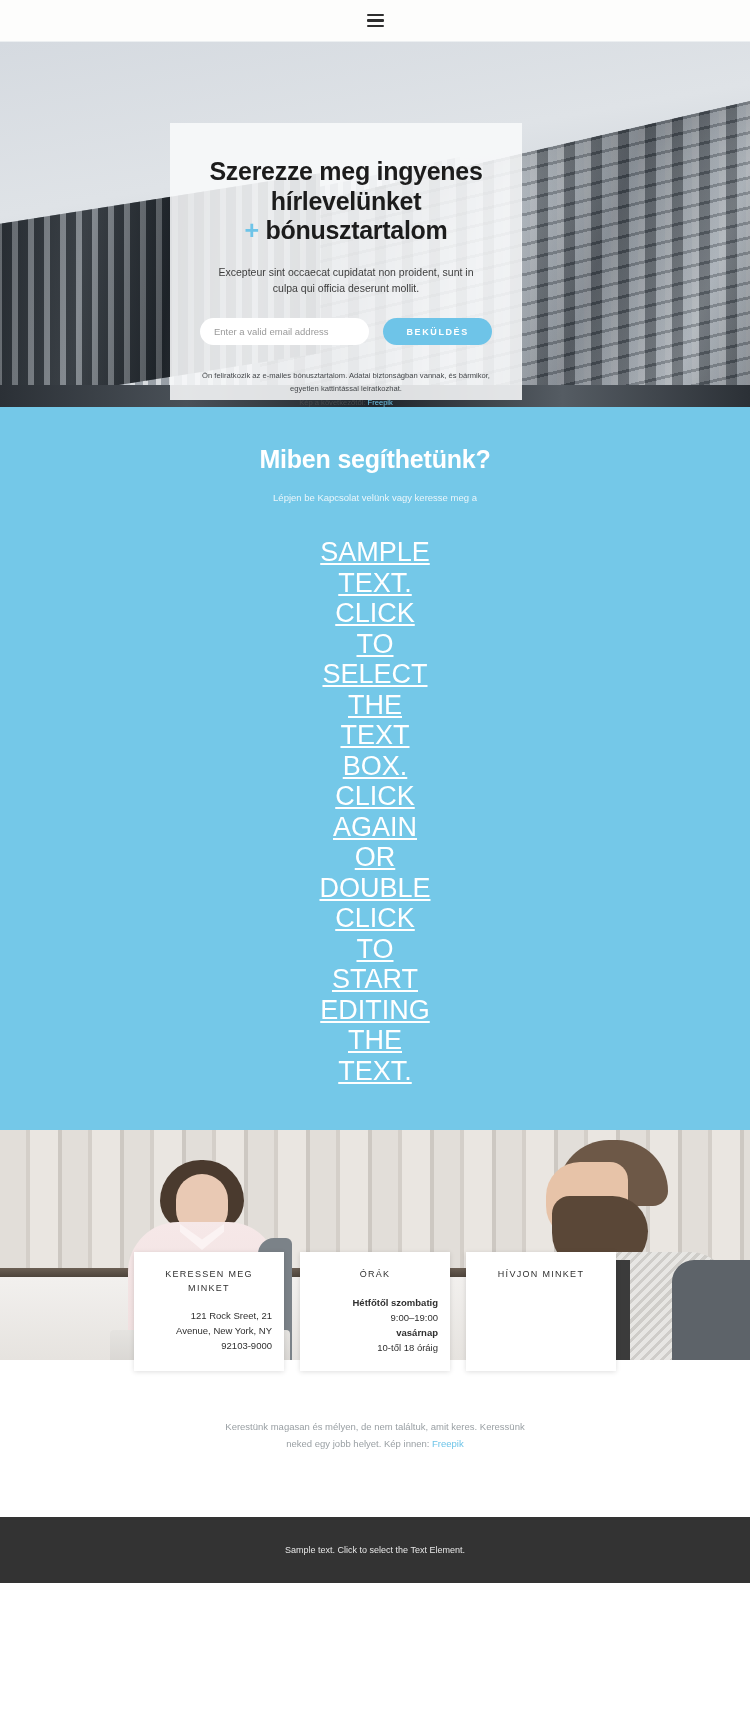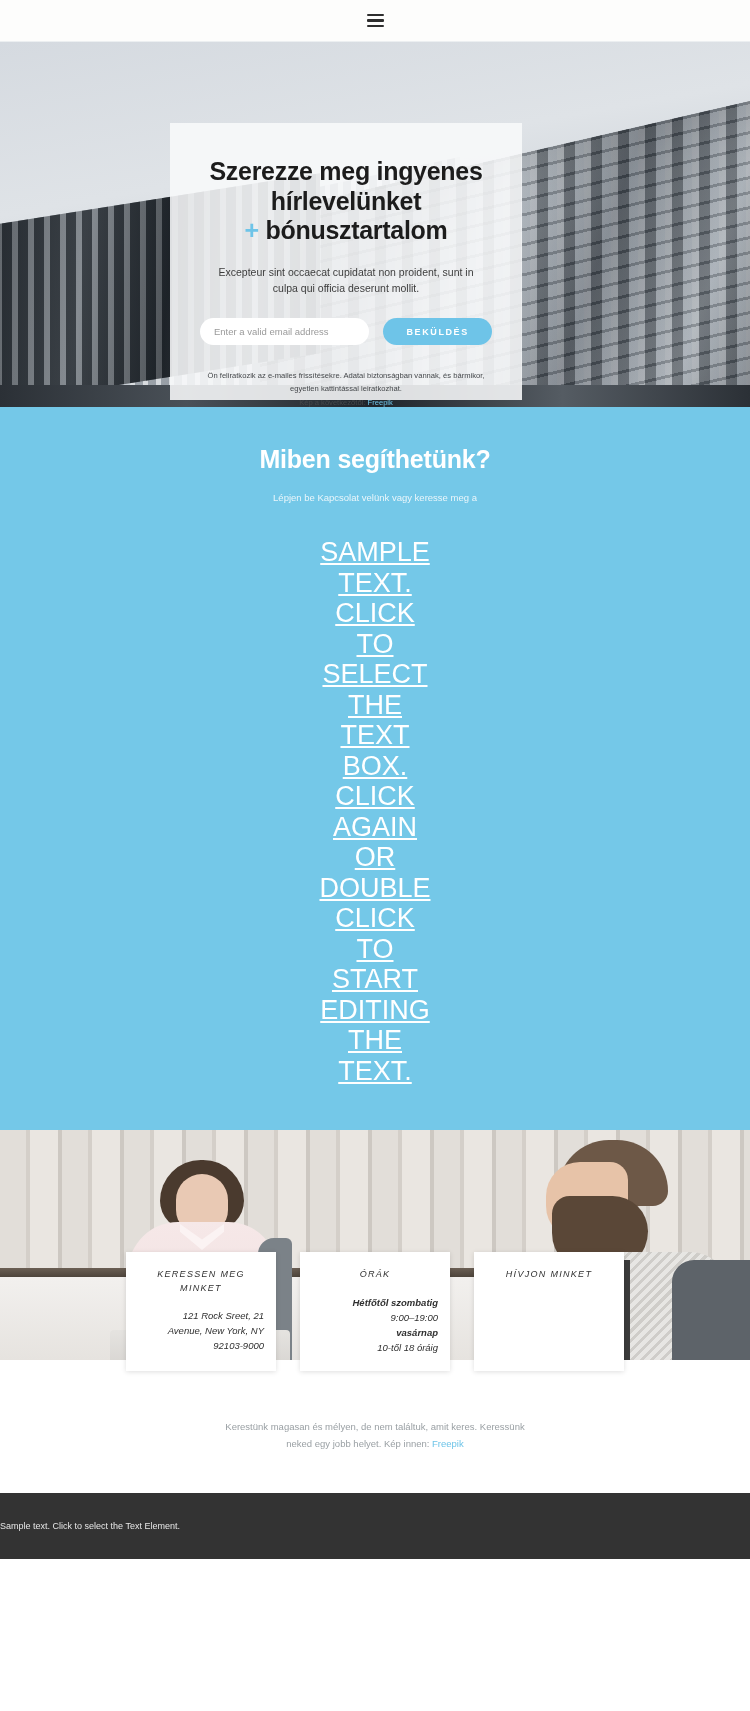--- a/index.html
+++ b/index.html
@@ -208,46 +208,46 @@
   }
   .pm-chair {
     position: absolute; right: -28px; top: 120px; width: 86px; height: 110px;
     background: #5d6369; border-radius: 22px 8px 0 0;
   }
 
   
   .cards {
     position: relative;
     margin-top: -108px;
-    display: flex; justify-content: center; gap: 24px;
-    z-index: 6; padding-bottom: 6px; font-style: italic;
+    display: flex; justify-content: center; gap: 16px;
+    z-index: 6; padding-bottom: 6px;
   }
   .card {
     width: 150px; min-height: 110px; background: #ffffff;
     padding: 16px 12px 16px; text-align: center;
     box-shadow: 0 1px 5px rgba(0,0,0,.13);
   }
   .card-title {
     font-size: 9px; letter-spacing: 1.3px; color: #2f2f2f; line-height: 1.5;
   }
   .card-body { margin-top: 13px; font-size: 9.5px; line-height: 1.6; color: #2f2f2f; text-align: right; }
   .b { font-weight: bold; }
   .sp { display: block; height: 11px; }
 
   
   .note {
-    text-align: center; padding: 42px 120px 40px;
+    text-align: center; padding: 42px 120px 64px;
     font-size: 9.5px; line-height: 1.75; color: #9aa0a4;
   }
   .note a, .note .lnk { color: #6ec4e8; }
 
   
   .footer {
     background: #333333; height: 66px;
-    display: flex; align-items: center; justify-content: flex-start;
+    display: flex; align-items: center; justify-content: center;
   }
   .footer-text { font-size: 9px; color: #e6e6e6; }
 </style>
 </head>
 <body>
 
 <div class="topbar">
   <div class="burger">
     <span></span>
     <span></span>
@@ -273,21 +273,21 @@
     </div>
 
     <div class="hero-sub">Excepteur sint occaecat cupidatat non proident, sunt in culpa qui officia deserunt mollit.</div>
 
     <div class="hero-form">
       <input class="email-input" type="text" placeholder="Enter a valid email address" style="">
       <button class="submit-btn">BEKÜLDÉS</button>
     </div>
 
     <div class="hero-fine">
-      <div>Ön feliratkozik az e-mailes frissítésekre. Adatai biztonságban vannak, és bármikor,</div>
+      <div>Ön feliratkozik az e-mailes bónusztartalom. Adatai biztonságban vannak, és bármikor,</div>
       <div>egyetlen kattintással leiratkozhat.</div>
       <div>
         <span>Kép a következőtől:</span>
         <span class="fp-link">Freepik</span>
       </div>
     </div>
   </div>
 </div>
 
 <div class="blue">

